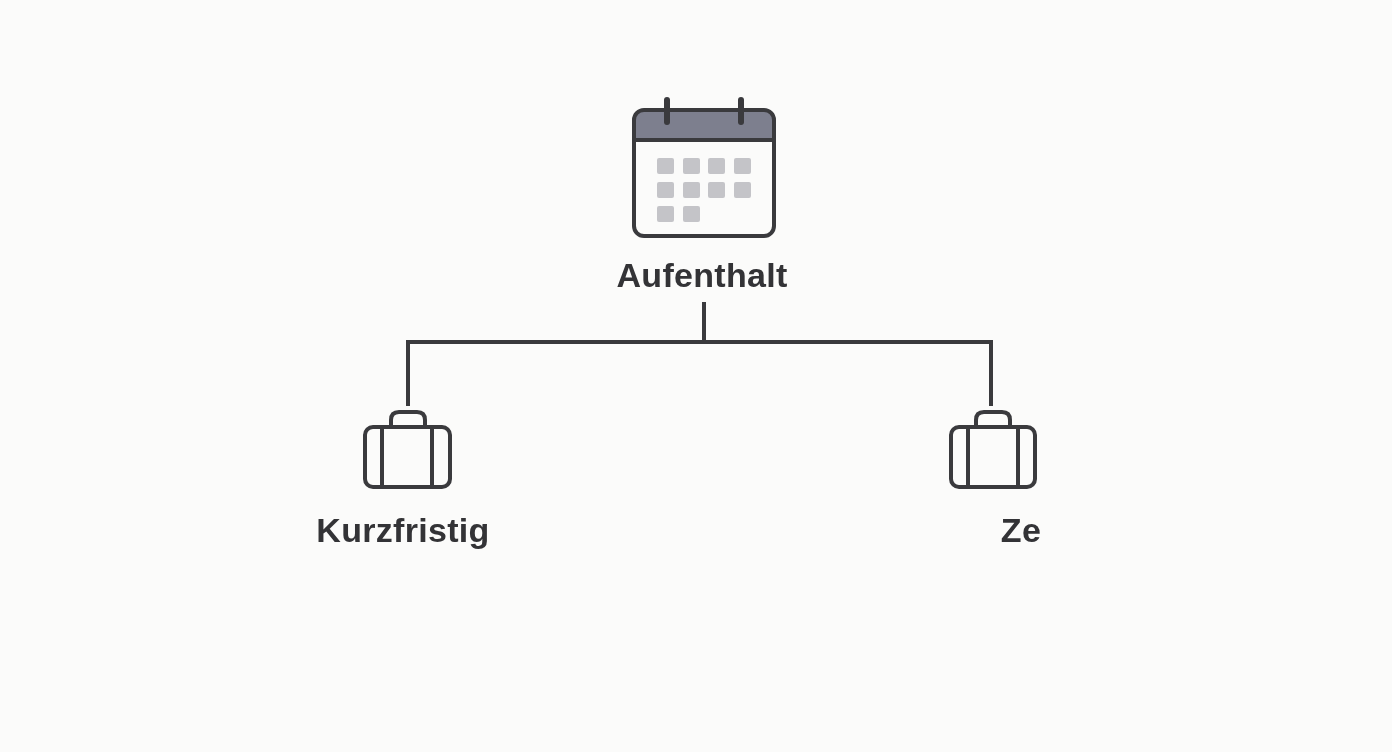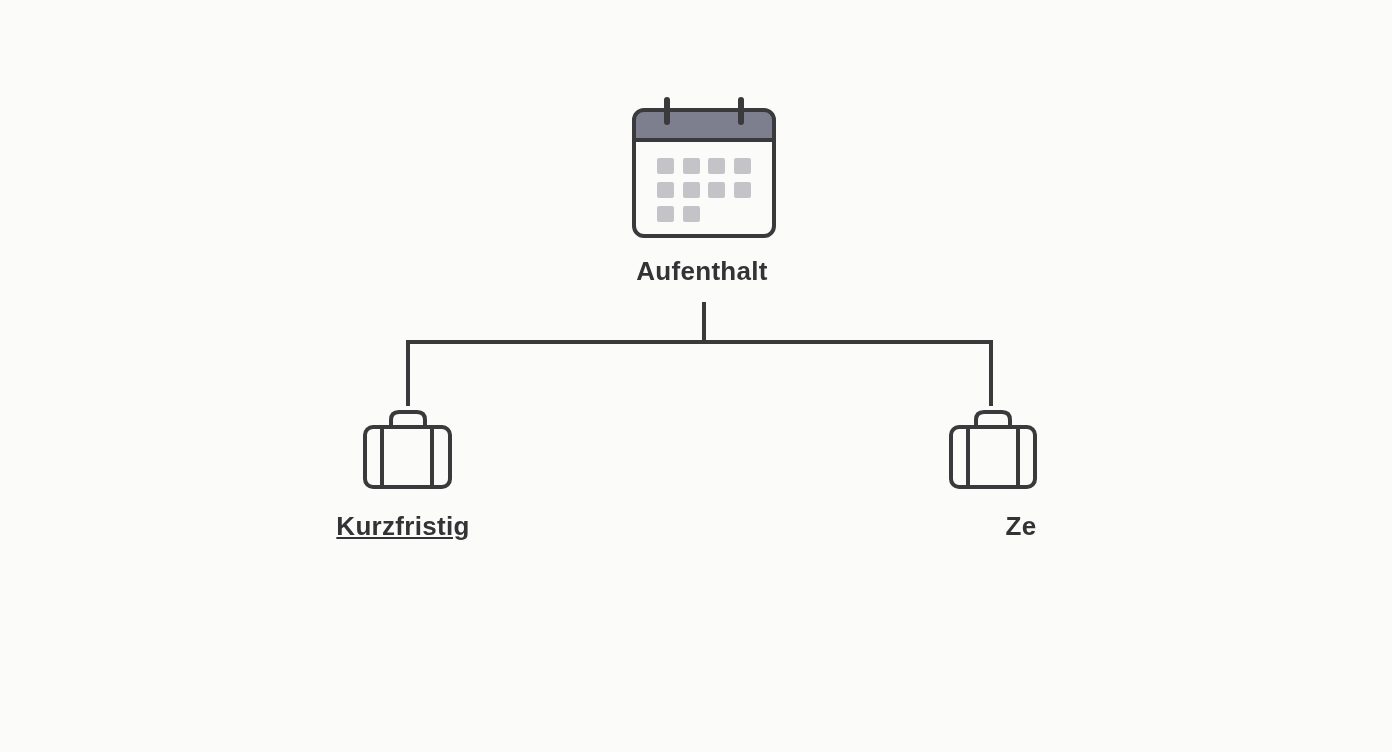--- a/index.html
+++ b/index.html
@@ -2,21 +2,21 @@
 <html><head>
 <meta charset="utf-8">
 <style>
   html, body { margin: 0; padding: 0; }
   body {
     width: 1392px; height: 752px; position: relative; overflow: hidden;
     background: #fbfbfa;
     font-family: "Liberation Sans", "DejaVu Sans", sans-serif;
   }
   .label {
-    position: absolute; color: #333336; font-weight: bold; font-size: 26px;
+    position: absolute; color: #333336; font-weight: bold; font-size: 34px;
     white-space: nowrap; transform: translateX(-50%); letter-spacing: 0.3px;
   }
   svg { position: absolute; left: 0; top: 0; }
 </style>
 </head>
 <body>
 
 <svg width="1392" height="752" viewBox="0 0 1392 752">
 
   <g stroke="#3a3a3d" stroke-width="4" fill="none" stroke-linecap="square">
@@ -55,14 +55,14 @@
 
   <g fill="none" stroke="#3a3a3d" stroke-width="4">
     <path d="M976 427 L976 420 Q976 412 984 412 L1002 412 Q1010 412 1010 420 L1010 427"></path>
     <rect x="951" y="427" width="84" height="60" rx="8" ry="8"></rect>
     <line x1="968" y1="427" x2="968" y2="487"></line>
     <line x1="1018" y1="427" x2="1018" y2="487"></line>
   </g>
 </svg>
 
 <div class="label" style="left:702px; top:256px;">Aufenthalt</div>
-<div class="label" style="left:403px; top:511px;text-decoration:underline;">Kurzfristig</div>
+<div class="label" style="left:403px; top:511px;">Kurzfristig</div>
 <div class="label" style="left:1021px; top:511px;">Ze</div>
 
 </body></html>

